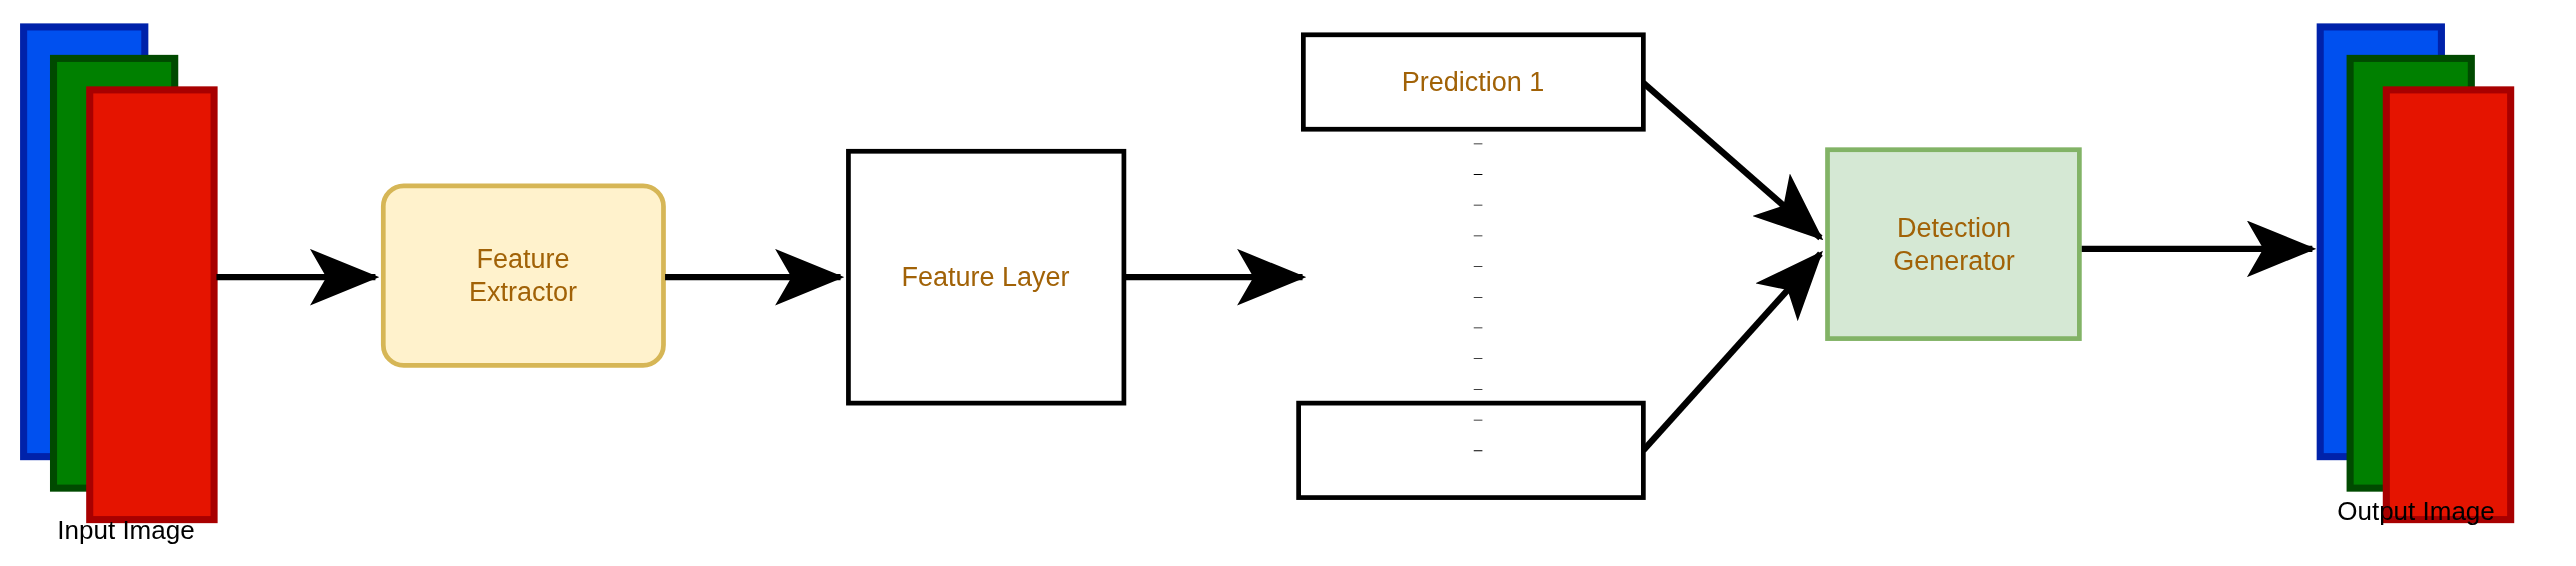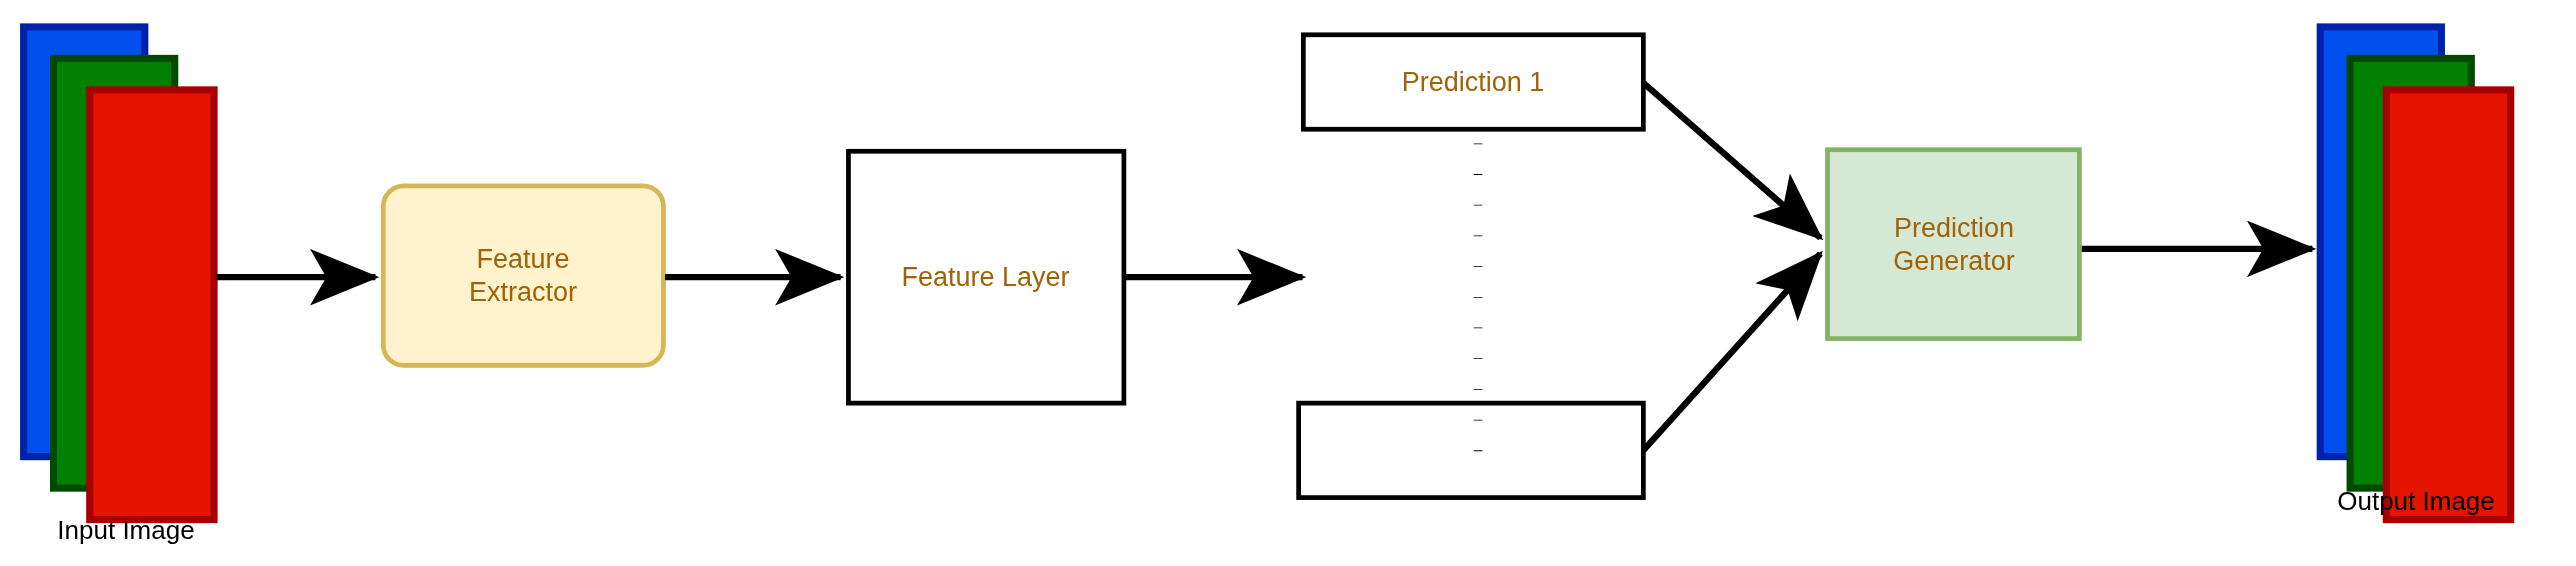--- a/index.html
+++ b/index.html
@@ -97,21 +97,21 @@
   </svg>
 
   <div class="node-label" style="left:848px; top:151px; width:275px; height:252px;">Feature Layer</div>
 
   <div class="node-label" style="left:383px; top:186px; width:280px; height:179px;">Feature
 Extractor</div>
 
   <div class="node-label" style="left:1303px; top:35px; width:340px; height:94px;">Prediction 1</div>
 
 
-  <div class="node-label" style="left:1828px; top:150px; width:252px; height:189px;">Prediction
+  <div class="node-label" style="left:1828px; top:150px; width:252px; height:189px;">Detection
 Generator</div>
 
   <div class="caption" style="left:0px; top:515px; width:252px;">Input Image</div>
 
-  <div class="caption" style="left:2282px; top:486px; width:268px;text-align:center;">Output Image</div>
+  <div class="caption" style="left:2282px; top:496px; width:268px;text-align:center;">Output Image</div>
 
 </div>
 
 
 </body></html>

